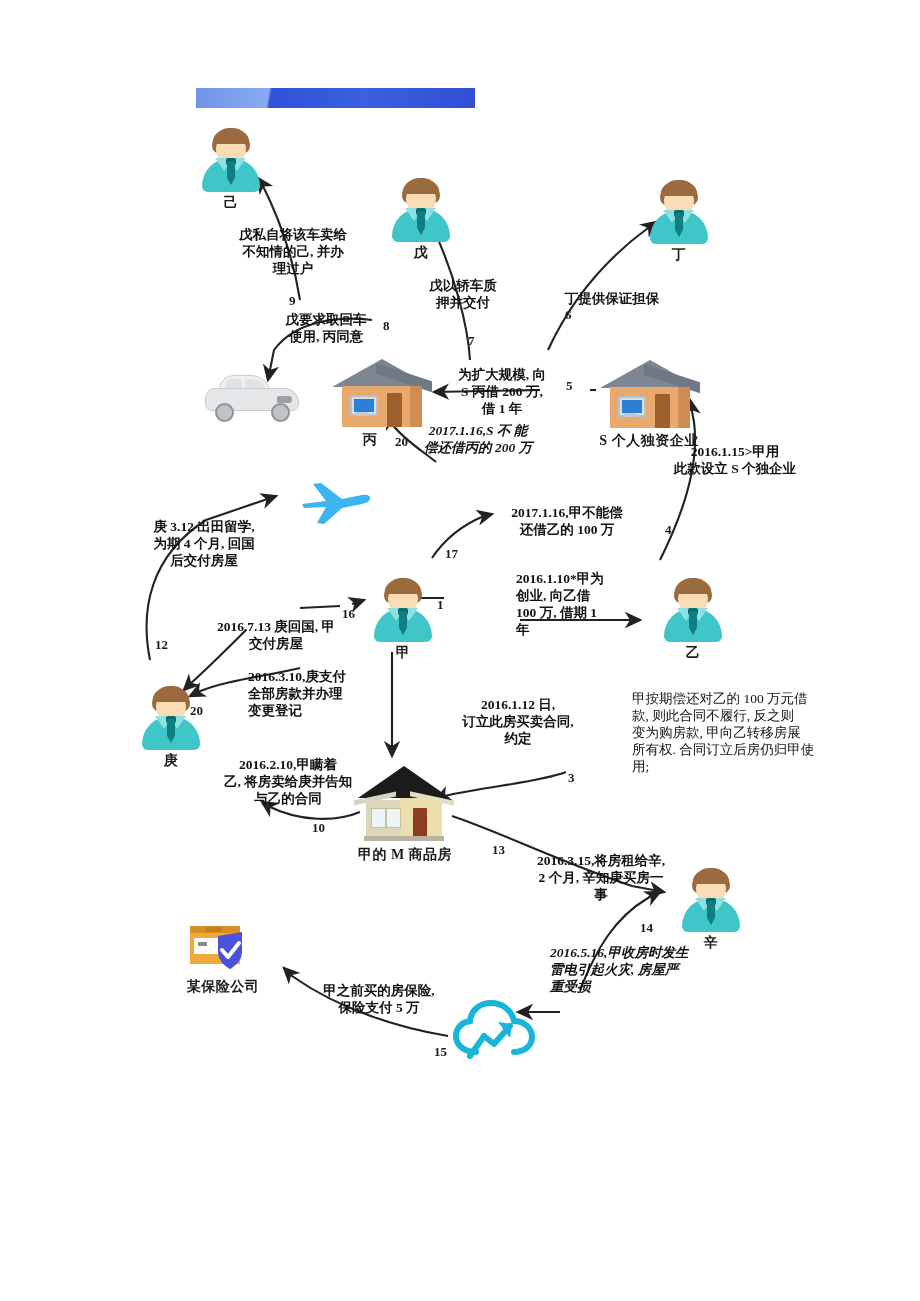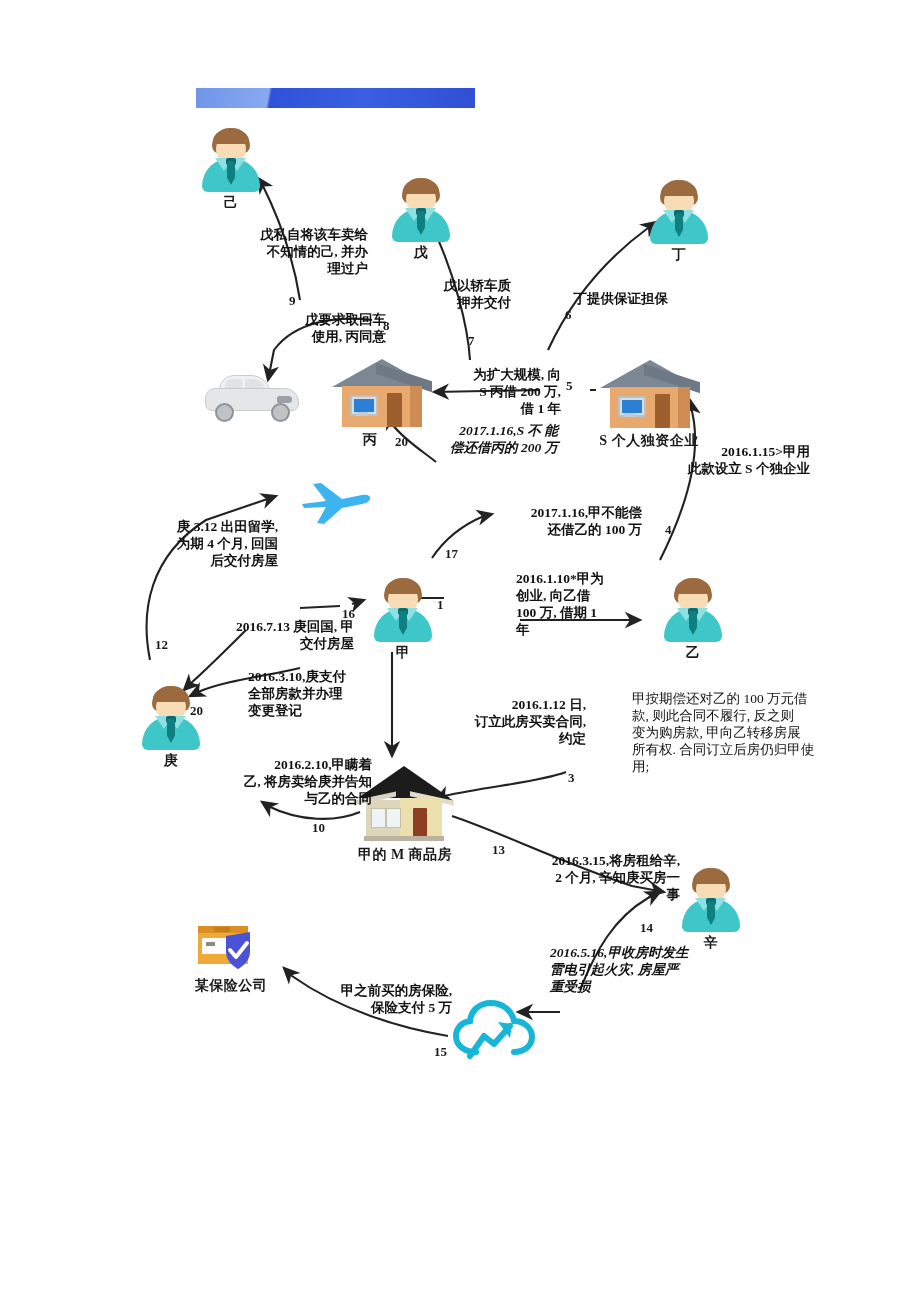--- a/index.html
+++ b/index.html
@@ -170,21 +170,21 @@
   .ins{position:relative;width:74px;height:56px;}
 
   
   .lbl{
     position:absolute;
     font-family:"Liberation Serif","DejaVu Serif",serif;
     font-size:13.5px;line-height:17px;color:#121212;
     white-space:pre-line;
   }
   .lbl.b{font-weight:700;}
-  .lbl.c{text-align:right;}
+  .lbl.c{text-align:center;}
   .lbl.l{text-align:left;}
 
   .num{
     position:absolute;font-family:"Liberation Serif","DejaVu Serif",serif;
     font-size:13px;font-weight:700;color:#1a1a1a;
   }
 </style>
 </head>
 <body>
 
@@ -398,21 +398,21 @@
         <div class="fringe"></div>
       <div class="body"></div>
         <div class="collarL"></div>
         <div class="collarR"></div>
       <div class="knot"></div>
         <div class="tie"></div>
     </div>
     <div class="cap">辛</div>
   </div>
 
-  <div class="node" style="left:196px;top:922px;font-family:Liberation Mono, monospace;">
+  <div class="node" style="left:188px;top:922px;">
     <div class="ins">
       <svg width="74" height="56" viewBox="0 0 74 56">
         <rect x="2" y="8" width="50" height="34" fill="#efa938"></rect>
         <rect x="2" y="4" width="50" height="7" fill="#d98f23"></rect>
         <rect x="18" y="5" width="16" height="5" fill="#c47f18"></rect>
         <rect x="6" y="16" width="30" height="16" fill="#fdfdfd"></rect>
         <rect x="10" y="20" width="9" height="4" fill="#8a8a8a"></rect>
         <path d="M30,14 L54,10 L54,30 C54,40 44,46 42,47 C40,46 30,40 30,30 Z" fill="#4a52d8"></path>
         <path d="M34,28 L40,35 L51,21" stroke="#ffffff" stroke-width="4" fill="none" stroke-linecap="round" stroke-linejoin="round"></path>
       </svg>

